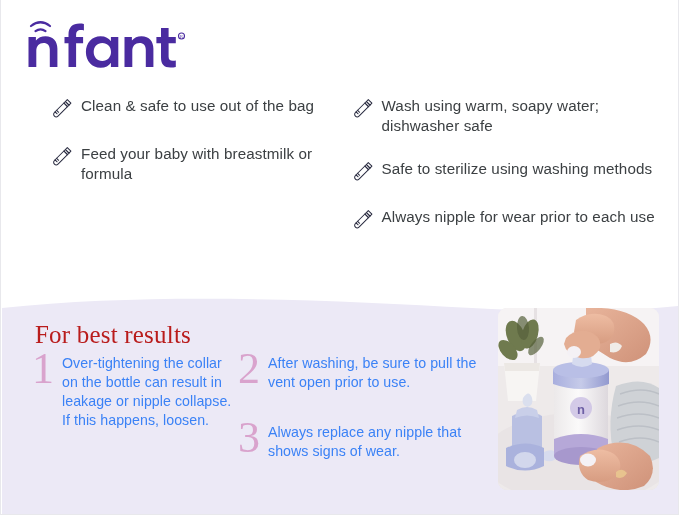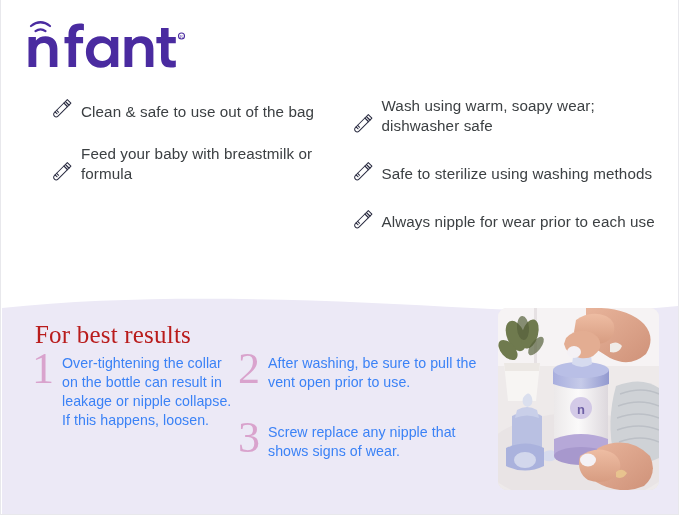--- a/index.html
+++ b/index.html
@@ -36,21 +36,21 @@
     left:0; top:96px;
     width:679px;
     display:flex;
   }
   .feat-col { width:50%; }
   .feat-col.left  { padding-left:50px;  padding-right:18px; }
   .feat-col.right { padding-left:11px; padding-right:18px; }
 
   .feat-item {
     display:flex;
-    align-items:flex-end;
+    align-items:flex-start;
     margin-bottom:22px;
   }
   .feat-icon {
     flex:0 0 auto;
     width:30px;
     padding-top:2px;
   }
   .feat-icon svg { display:block; }
   .feat-text {
     font-size:15.2px;
@@ -196,21 +196,21 @@
           <svg width="22" height="24" viewBox="0 0 22 24">
             <g fill="none" stroke="#2b2d42" stroke-width="1.05" stroke-linejoin="round" stroke-linecap="round">
               <path d="M16.3 1.6 l3.6 3.6 l-1.9 1.9 l-3.6 -3.6 Z"></path>
               <path d="M14.4 3.5 l3.6 3.6 l-1.5 1.5 l-3.6 -3.6 Z"></path>
               <path d="M12.9 5.0 l3.6 3.6 l-9.5 9.5 c-1.0 1.0 -2.6 1.0 -3.6 0 l0 0 c-1.0 -1.0 -1.0 -2.6 0 -3.6 Z"></path>
               <path d="M5.6 12.3 l2.0 2.0"></path>
               <path d="M4.1 13.8 l2.0 2.0"></path>
             </g>
           </svg>
         </span>
-        <span class="feat-text">Wash using warm, soapy wear; dishwasher safe</span>
+        <span class="feat-text">Wash using warm, soapy water; dishwasher safe</span>
       </div>
 
       <div class="feat-item">
         <span class="feat-icon">
           <svg width="22" height="24" viewBox="0 0 22 24">
             <g fill="none" stroke="#2b2d42" stroke-width="1.05" stroke-linejoin="round" stroke-linecap="round">
               <path d="M16.3 1.6 l3.6 3.6 l-1.9 1.9 l-3.6 -3.6 Z"></path>
               <path d="M14.4 3.5 l3.6 3.6 l-1.5 1.5 l-3.6 -3.6 Z"></path>
               <path d="M12.9 5.0 l3.6 3.6 l-9.5 9.5 c-1.0 1.0 -2.6 1.0 -3.6 0 l0 0 c-1.0 -1.0 -1.0 -2.6 0 -3.6 Z"></path>
               <path d="M5.6 12.3 l2.0 2.0"></path>
@@ -254,21 +254,21 @@
         <span class="tip-text">Over-tightening the collar on the bottle can result in leakage or nipple collapse. If this happens, loosen.</span>
       </div>
 
       <div class="tip" id="tip-2">
         <span class="tip-num">2</span>
         <span class="tip-text">After washing, be sure to pull the vent open prior to use.</span>
       </div>
 
       <div class="tip" id="tip-3">
         <span class="tip-num">3</span>
-        <span class="tip-text">Screw replace any nipple that shows signs of wear.</span>
+        <span class="tip-text">Always replace any nipple that shows signs of wear.</span>
       </div>
 
       <div id="photo">
         <svg width="161" height="182" viewBox="0 0 161 182">
           <defs>
             <linearGradient id="wall" x1="0" y1="0" x2="0" y2="1">
               <stop offset="0" stop-color="#f2eff0"></stop>
               <stop offset="1" stop-color="#e7e2e4"></stop>
             </linearGradient>
             <linearGradient id="btl" x1="0" y1="0" x2="1" y2="0">

